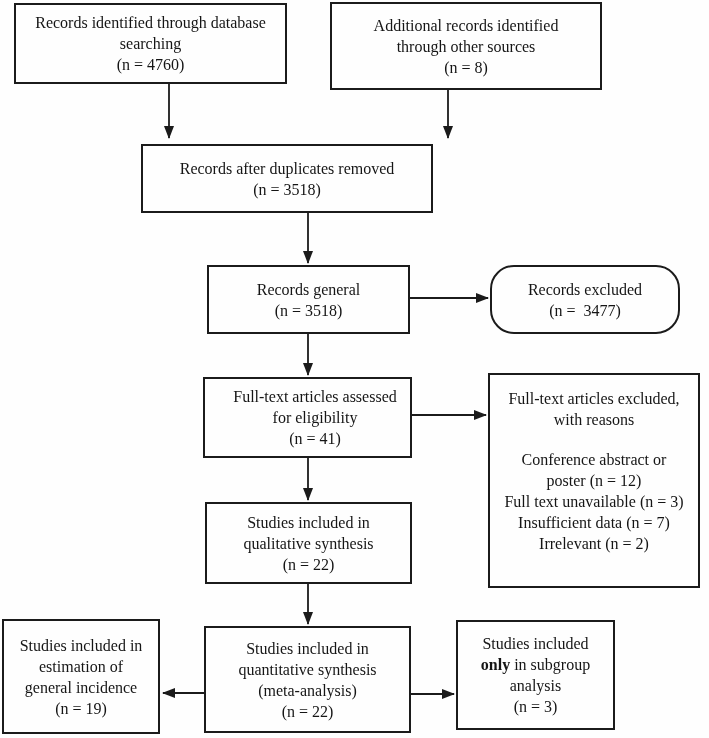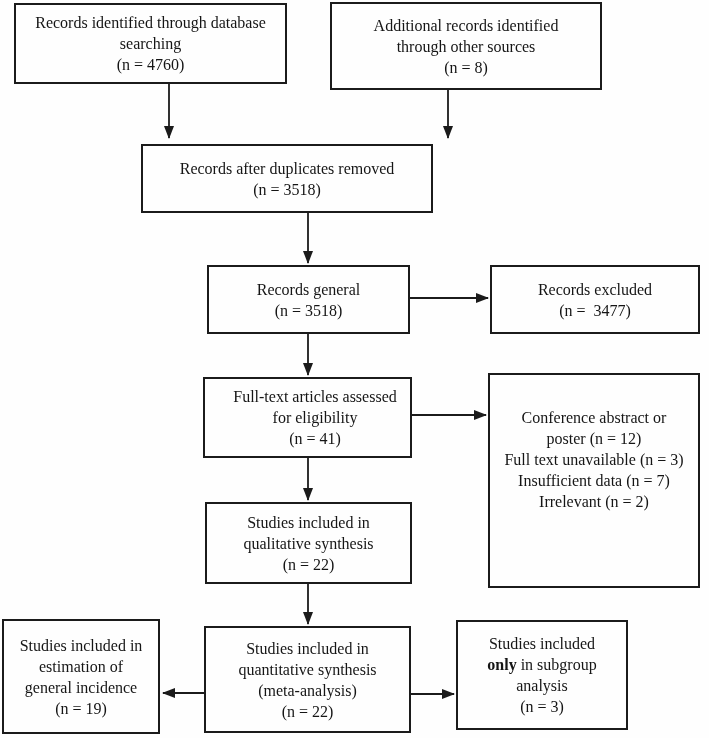--- a/index.html
+++ b/index.html
@@ -78,32 +78,36 @@
   <div class="flowbox" style="left:141px; top:144px; width:292px; height:69px;">
     <div class="line">Records after duplicates removed</div>
     <div class="line">(n = 3518)</div>
   </div>
 
   <div class="flowbox" style="left:207px; top:265px; width:203px; height:69px;">
     <div class="line">Records general</div>
     <div class="line">(n = 3518)</div>
   </div>
 
-  <div class="flowbox" style="left:490px; top:265px; width:210px; height:69px;">
+  <div class="flowbox" style="left:490px; top:265px; width:190px; height:69px;border-radius:24px;">
     <div class="line">Records excluded</div>
     <div class="line">(n =  3477)</div>
   </div>
 
   <div class="flowbox" style="left:203px; top:377px; width:209px; height:81px;padding-left:15px;">
     <div class="line">Full-text articles assessed</div>
     <div class="line">for eligibility</div>
     <div class="line">(n = 41)</div>
   </div>
 
   <div class="flowbox top-align" style="left:488px; top:373px; width:212px; height:215px;">
+    <div>
+      <div class="line">Full-text articles excluded,</div>
+      <div class="line">with reasons</div>
+    </div>
     <div class="reasons">
       <div class="line">Conference abstract or</div>
       <div class="line">poster (n = 12)</div>
       <div class="line">Full text unavailable (n = 3)</div>
       <div class="line">Insufficient data (n = 7)</div>
       <div class="line">Irrelevant (n = 2)</div>
     </div>
   </div>
 
   <div class="flowbox" style="left:205px; top:502px; width:207px; height:82px;">
@@ -119,20 +123,20 @@
     <div class="line">(n = 22)</div>
   </div>
 
   <div class="flowbox" style="left:2px; top:619px; width:158px; height:115px;">
     <div class="line">Studies included in</div>
     <div class="line">estimation of</div>
     <div class="line">general incidence</div>
     <div class="line">(n = 19)</div>
   </div>
 
-  <div class="flowbox" style="left:456px; top:620px; width:172px; height:110px;">
+  <div class="flowbox" style="left:456px; top:620px; width:159px; height:110px;">
     <div class="line">Studies included</div>
     <div class="line"><span class="bold">only</span><span> in subgroup</span></div>
     <div class="line">analysis</div>
     <div class="line">(n = 3)</div>
   </div>
 
 </div>
 
 </body></html>

